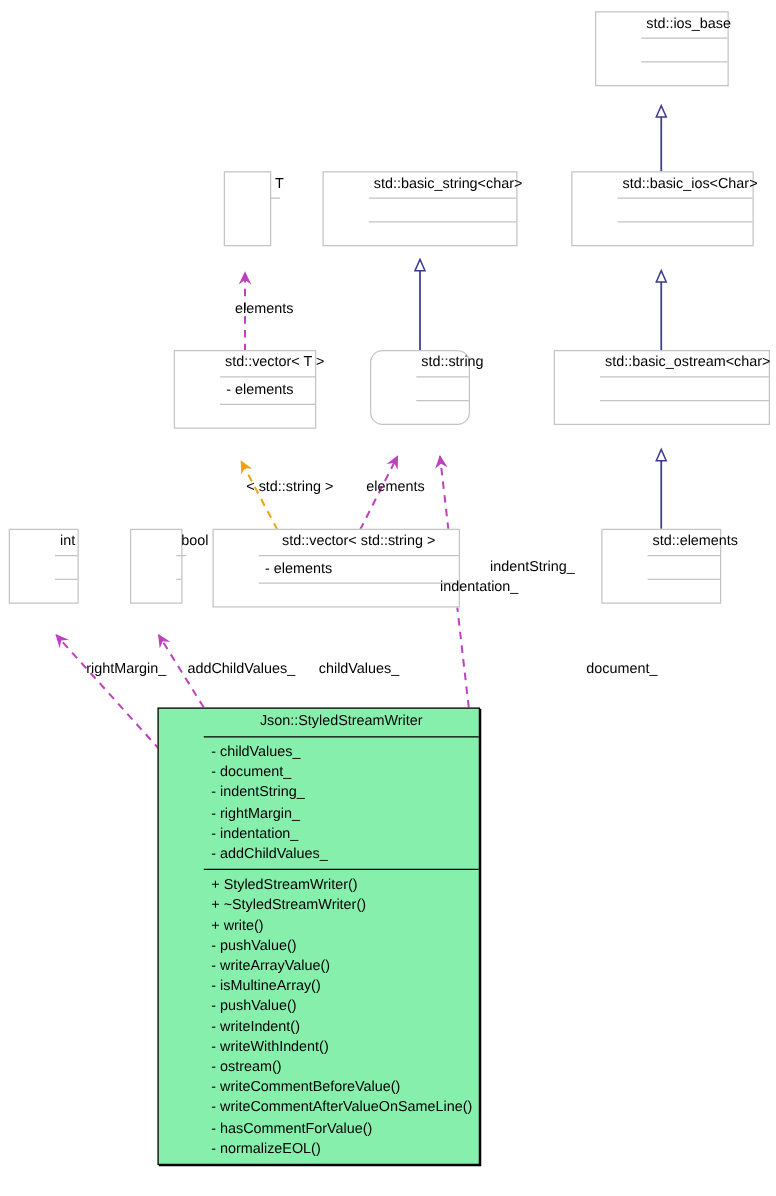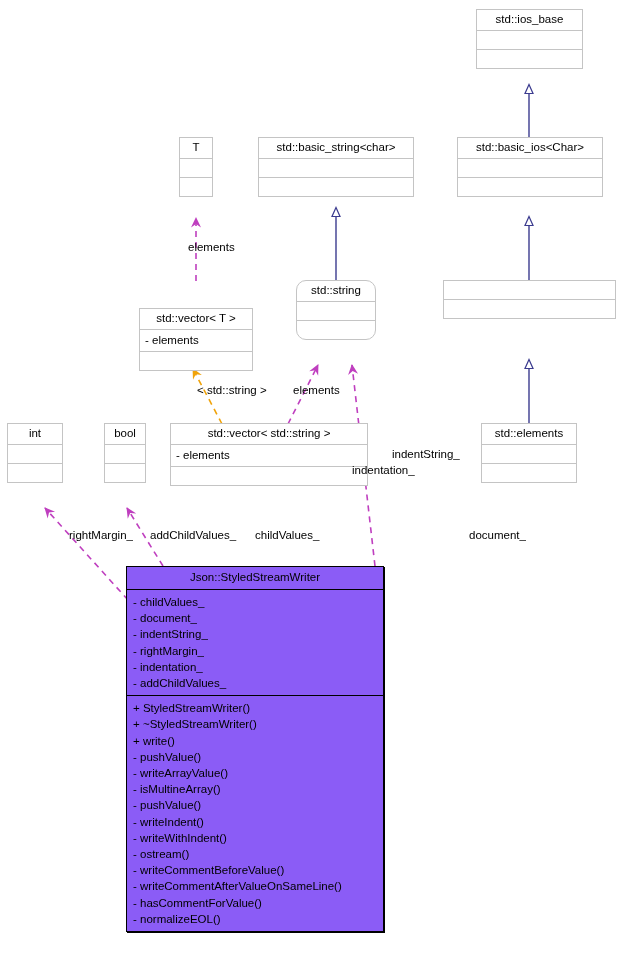--- a/index.html
+++ b/index.html
@@ -28,23 +28,24 @@
     pointer-events: none;
   }
   .uml-class {
     position: absolute;
     box-sizing: border-box;
     background: #ffffff;
     border: 1px solid #c4c4c4;
     font-size: 11.5px;
     color: #000000;
     z-index: 5;
+    padding-left: 36px;
   }
   .uml-class.primary {
-    background: #8b5cf6;
+    background: #86efac;
     border: 1px solid #000000;
     box-shadow: 1px 1px 0 0 #000000;
   }
   .cls-title {
     text-align: center;
     padding: 3px 4px 4px 4px;
     line-height: 13px;
     white-space: nowrap;
     border-bottom: 1px solid #c4c4c4;
   }
@@ -185,35 +186,36 @@
     <div class="empty-row sep"></div>
     <div class="empty-row"></div>
   </div>
 
   <div class="uml-class" style="left:457px; top:137px; width:146px;">
     <div class="cls-title">std::basic_ios&lt;Char&gt;</div>
     <div class="empty-row sep"></div>
     <div class="empty-row"></div>
   </div>
 
-  <div class="uml-class" style="left:139px; top:280px; width:114px;margin-top:28px;">
+  <div class="uml-class" style="left:139px; top:280px; width:114px;">
     <div class="cls-title">std::vector&lt; T &gt;</div>
     <div class="cls-attrs">
       <div class="member">- elements</div>
     </div>
     <div class="empty-row"></div>
   </div>
 
   <div class="uml-class" style="left:296px; top:280px; width:80px;border-radius:10px;">
     <div class="cls-title">std::string</div>
     <div class="empty-row sep"></div>
     <div class="empty-row"></div>
   </div>
 
   <div class="uml-class" style="left:443px; top:280px; width:173px;">
+    <div class="cls-title">std::basic_ostream&lt;char&gt;</div>
     <div class="empty-row sep"></div>
     <div class="empty-row"></div>
   </div>
 
   <div class="uml-class" style="left:7px; top:423px; width:56px;">
     <div class="cls-title">int</div>
     <div class="empty-row sep"></div>
     <div class="empty-row"></div>
   </div>
 

